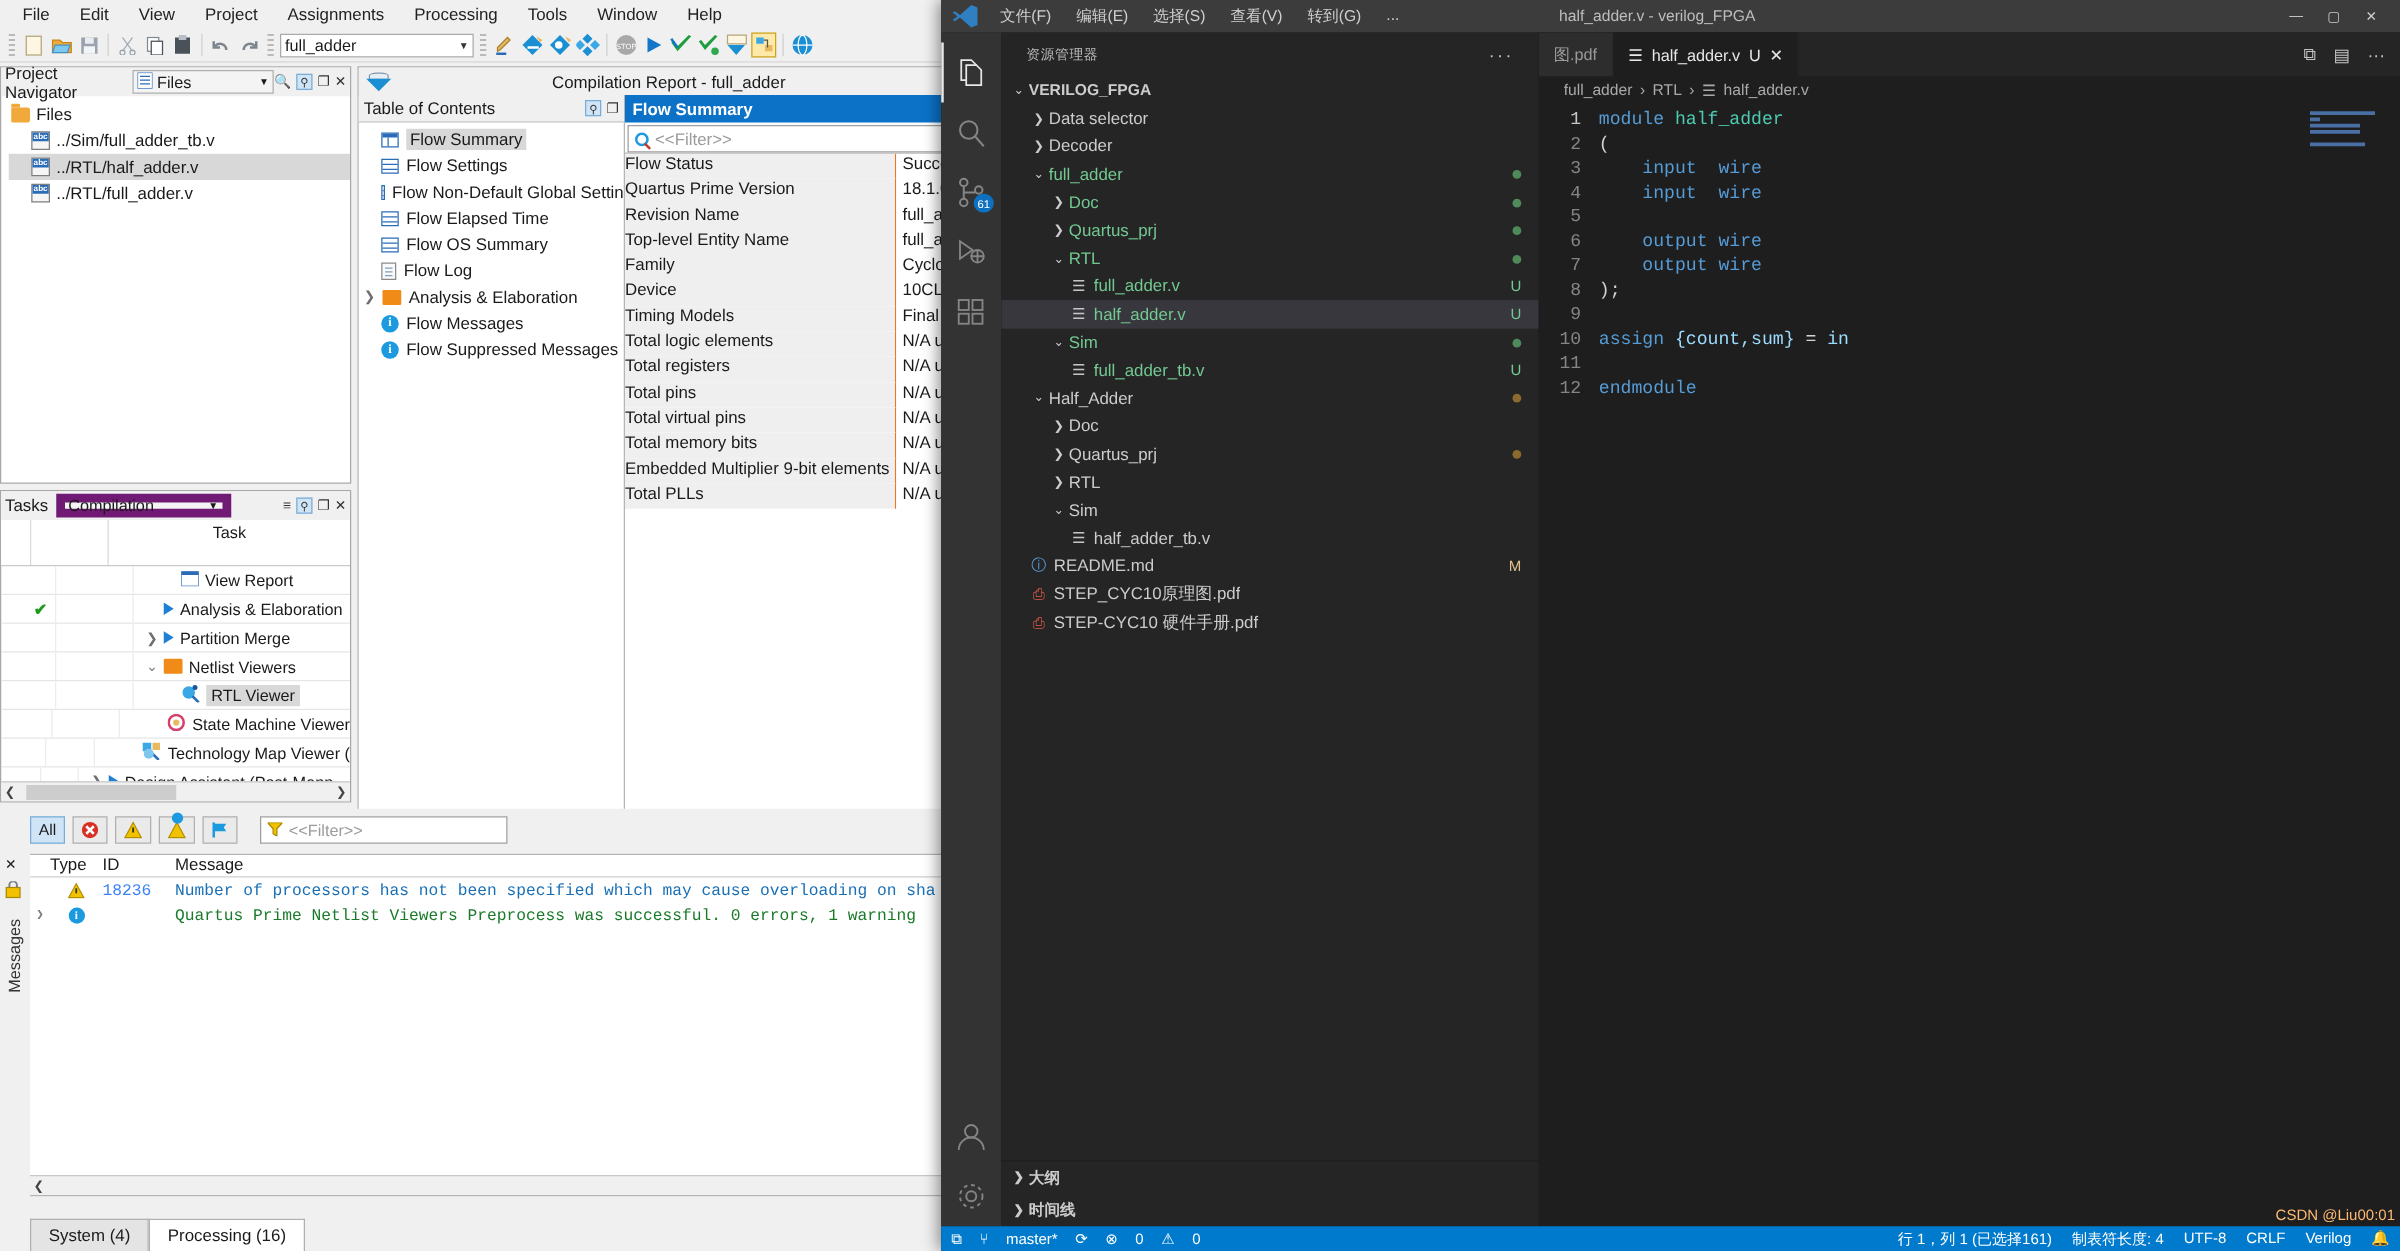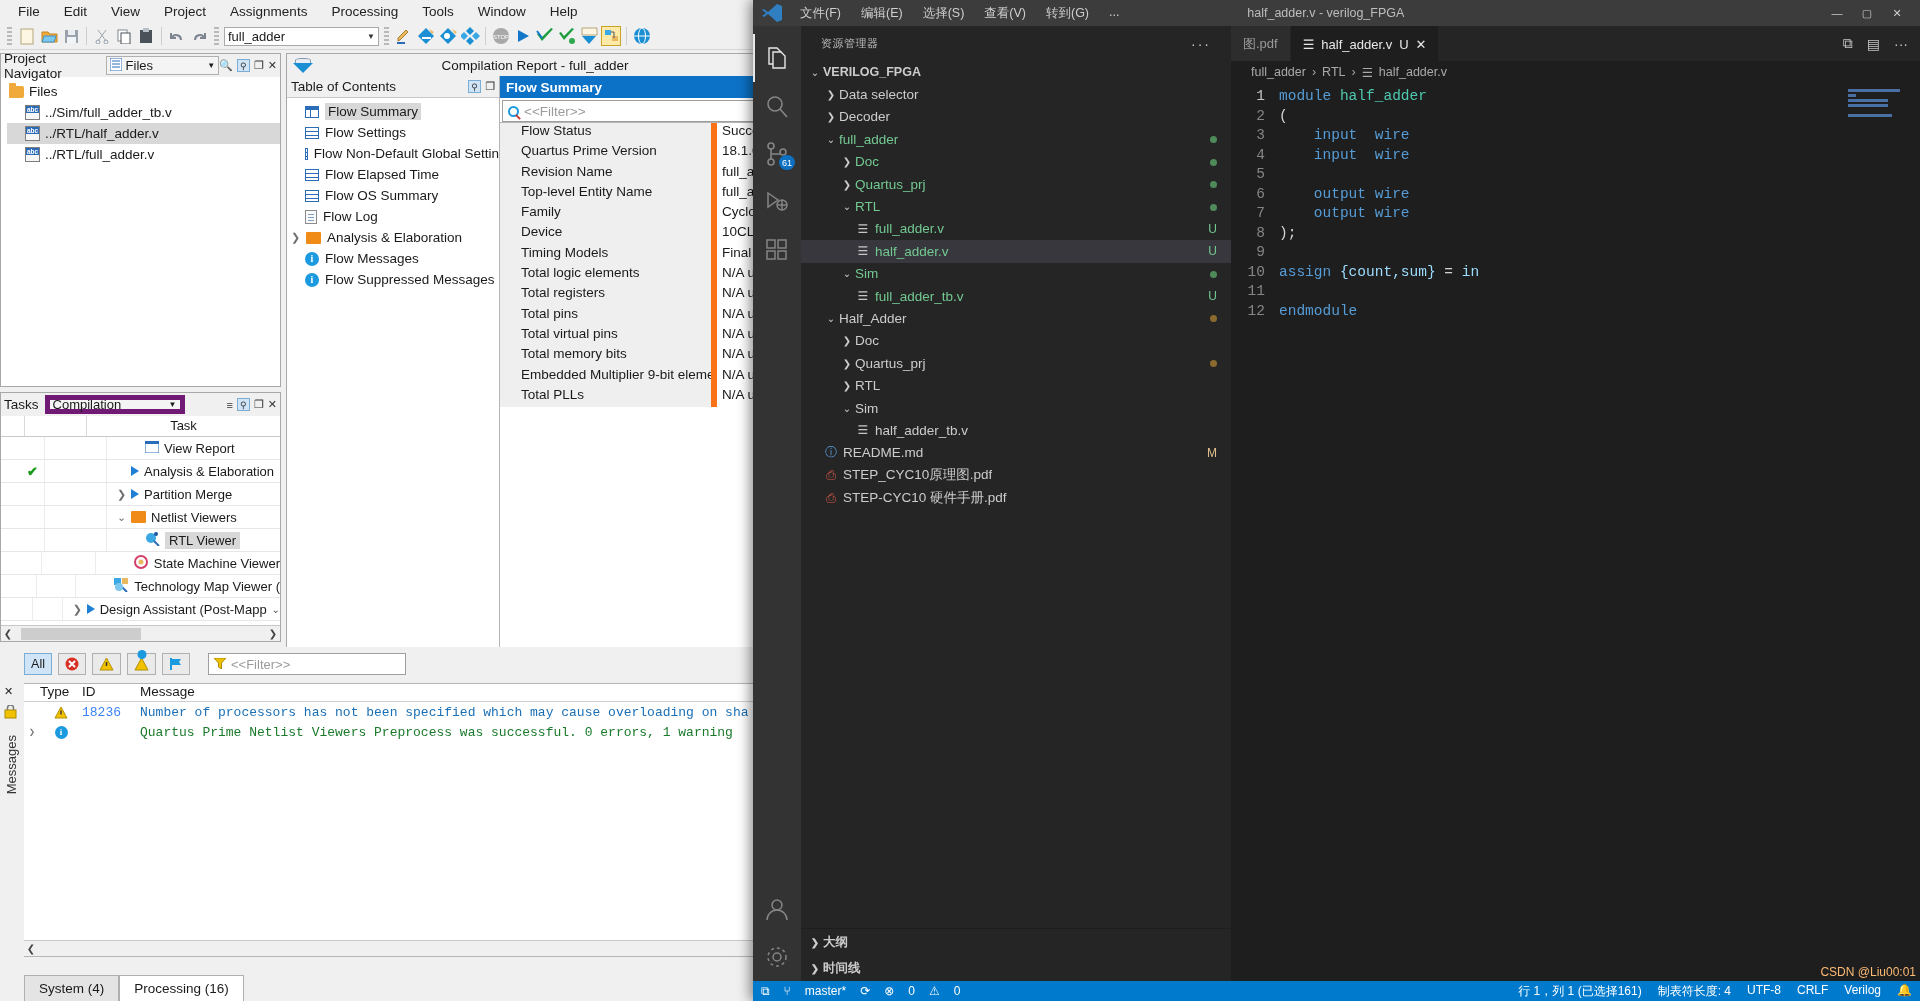--- a/index.html
+++ b/index.html
@@ -51,25 +51,25 @@
   .ico-v { width:15px; height:15px; background:#f6f6f6; border:1px solid #7e7e7e;
     position:relative; font-size:7px; color:#1153a5; font-weight:bold;
     display:flex; align-items:center; justify-content:center; }
   .ico-v:after{content:"abc"; position:absolute; top:0; left:0; right:0;
     background:#2b6cb8; color:#fff; font-size:6.5px; line-height:7px; text-align:center;}
 
   
   #tasks { left:0; top:392px; width:281px; height:250px; }
   .tk-head { height:23px; display:flex; align-items:center; padding:0 3px;
     background:#f0f0f0; font-size:13.5px; }
-  .tk-combo { margin-left:6px; width:140px; height:19px; border:5px solid #701a75;
+  .tk-combo { margin-left:6px; width:140px; height:19px; border:7px solid #701a75;
     background:#f4f4f4; display:flex; align-items:center; padding:0 3px;
     font-size:13px; }
   .tk-table { font-size:13px; }
-  .tk-colhdr { height:21px; display:flex; border-bottom:1px solid #c9c9c9;
+  .tk-colhdr { height:37px; display:flex; border-bottom:1px solid #c9c9c9;
     background:#fff; }
   .tk-colhdr .c1 { width:24px; border-right:1px solid #d9d9d9; }
   .tk-colhdr .c2 { width:62px; border-right:1px solid #d9d9d9; }
   .tk-colhdr .c3 { flex:1; text-align:center; padding-top:2px; }
   .tk-row { height:23px; display:flex; align-items:center;
     border-bottom:1px solid #e6e6e6;padding-left:20px; }
   .tk-row .c1 { width:24px; height:100%; border-right:1px solid #ececec;
     display:flex; align-items:center; justify-content:center; color:#1a9a1a;
     font-size:13px; font-weight:bold;}
   .tk-row .c2 { width:62px; height:100%; border-right:1px solid #ececec; }
@@ -132,22 +132,22 @@
     display:flex; align-items:center; padding:0 6px; font-size:13.5px; }
   .sum-filter { height:22px; background:#fff; border:1px solid #9e9e9e;
     margin:2px 2px 0 2px; display:flex; align-items:center; gap:5px; padding:0 5px;
     font-size:13.5px; color:#9b9b9b; }
   .magn { width:11px; height:11px; border:2px solid #1b9ae0; border-radius:50%;
     position:relative; }
   .magn:after{content:""; position:absolute; right:-4px; bottom:-3px; width:6px;
     height:2px; background:#c0392b; transform:rotate(45deg);}
   .sum-table { flex:1; overflow:hidden; border-top:1px solid #b5b5b5; }
   .sum-row { height:20.3px; display:flex; font-size:13.5px; }
-  .sum-row .k { width:217px; background:#efefef; padding-left:21px;
-    border-right:6px solid #f97316; white-space:nowrap; overflow:hidden; }
+  .sum-row .k { width:217px; background:#efefef; padding-left:0;
+    border-right:1px solid #f97316; white-space:nowrap; overflow:hidden; }
   .sum-row .v { flex:1; padding-left:5px; background:#fff; white-space:nowrap;
     overflow:hidden; }
 
   
   #messages { position:absolute; left:0; top:647px; width:1570px; height:354px;
     background:#f0f0f0; }
   .msg-toolbar { height:30px; display:flex; align-items:center; gap:6px;
     padding:4px 6px 0 24px; }
   .mbtn { height:22px; min-width:28px; border:1px solid #b0b0b0; background:#eaeaea;
     display:flex; align-items:center; justify-content:center; font-size:12.5px;

